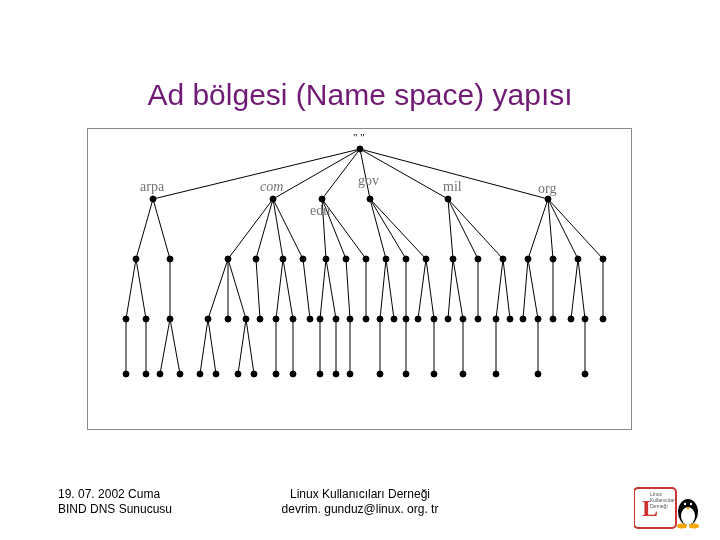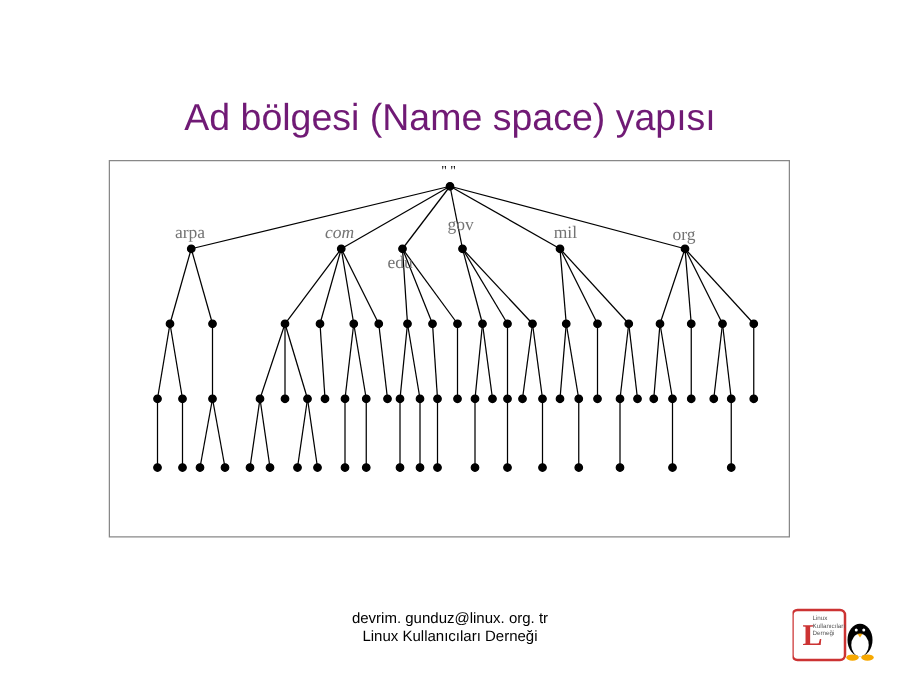--- a/index.html
+++ b/index.html
@@ -195,24 +195,26 @@
         <line x1="450" y1="190" x2="450" y2="245"></line>
           <circle cx="450" cy="245" r="3"></circle>
         <line x1="497" y1="190" x2="497" y2="245"></line>
           <circle cx="497" cy="245" r="3"></circle>
       </g>
     </svg>
   </div>
 
   <div class="footer">
     <div class="left">
+      <div>19. 07. 2002 Cuma</div>
+      <div>BIND DNS Sunucusu</div>
     </div>
     <div class="center">
+      <div>Linux Kullanıcıları Derneği</div>
       <div>devrim. gunduz@linux. org. tr</div>
-      <div>Linux Kullanıcıları Derneği</div>
     </div>
   </div>
 
   <div class="logo">
     <svg width="70" height="48">
       <rect x="0" y="6" width="42" height="40" rx="4" fill="#fff" stroke="#c33" stroke-width="2"></rect>
       <text x="8" y="34" font-family="serif" font-size="24" font-weight="bold" fill="#c33">L</text>
       <text x="16" y="14" font-size="5" fill="#555">Linux</text>
       <text x="16" y="20" font-size="5" fill="#555">Kullanıcıları</text>
       <text x="16" y="26" font-size="5" fill="#555">Derneği</text>

